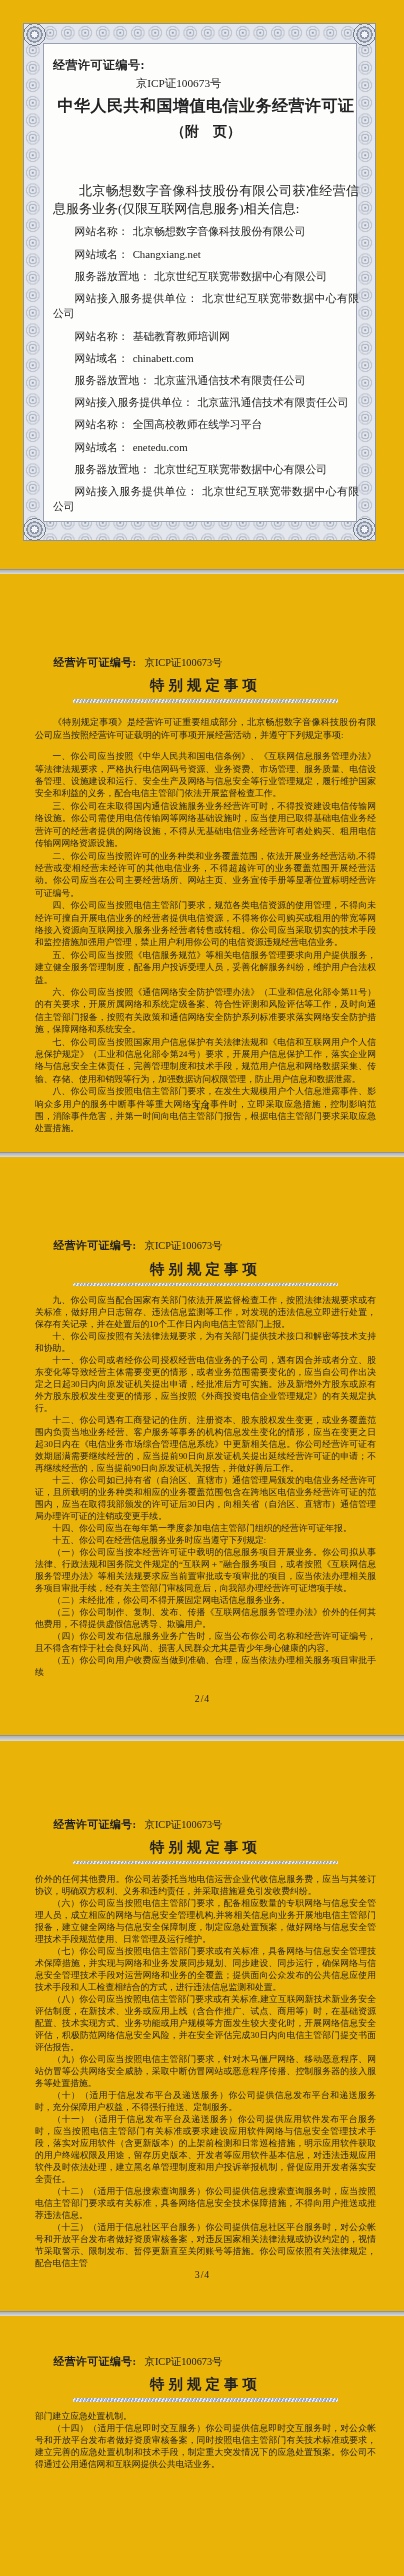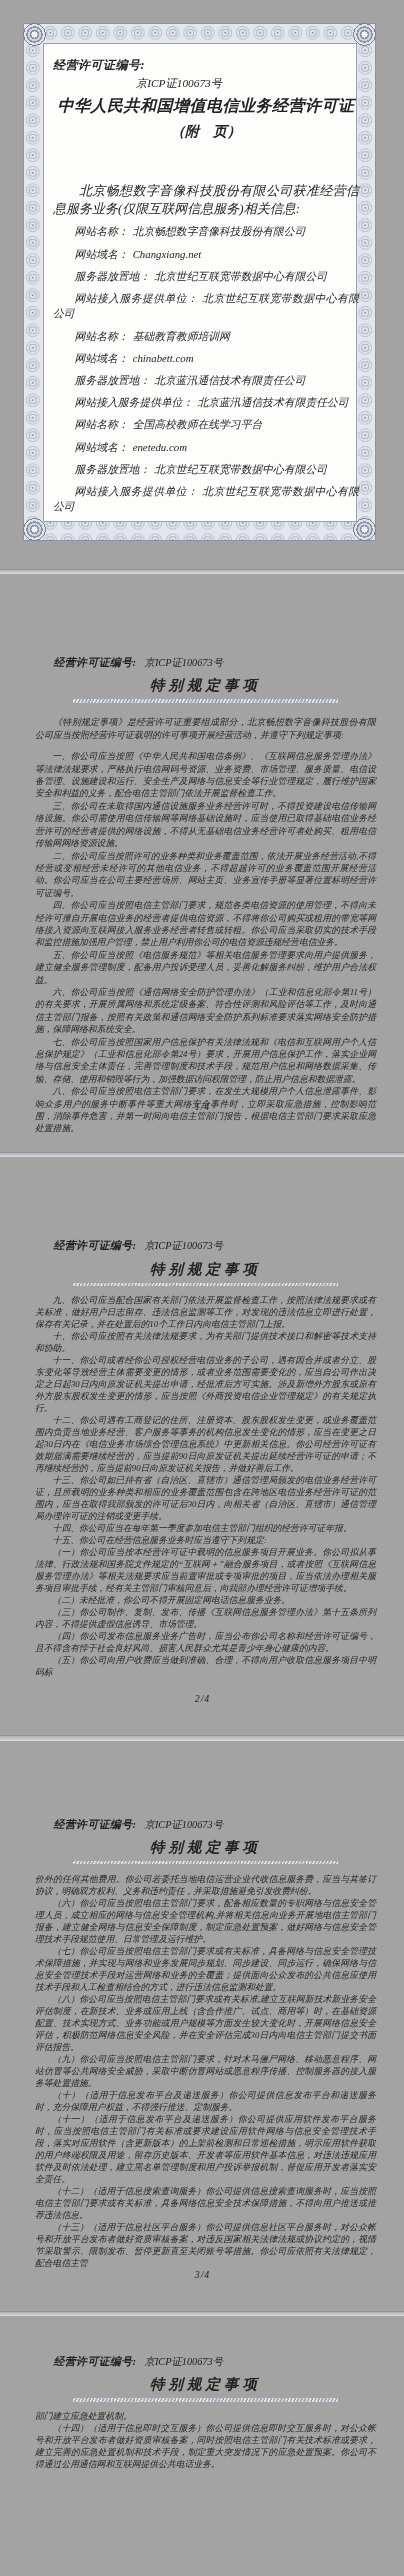--- a/index.html
+++ b/index.html
@@ -6,23 +6,22 @@
   body{
     width:405px;
     background:#c9ccd0;
     font-family:"Liberation Serif","DejaVu Serif",serif;
     color:#222;
     -webkit-font-smoothing:antialiased;
   }
   .page{
     position:relative;
     width:405px;
-    background:#a3a3a3;
+    background:#eab308;
     overflow:hidden;
-    font-style:italic;
   }
   .p1{height:569px;}
   .p2{height:578px;}
   .p3{height:578px;}
   .p4{height:570px;}
   .p5{height:557px;}
   .sep{
     height:5.2px;
     background:linear-gradient(#aeb1b5,#d9dbdd);
     border-top:0.5px solid #8f9296;
@@ -187,23 +186,23 @@
     <div class="sp-body">
       <p class="para">九、你公司应当配合国家有关部门依法开展监督检查工作，按照法律法规要求或有关标准，做好用户日志留存、违法信息监测等工作，对发现的违法信息立即进行处置，保存有关记录，并在处置后的10个工作日内向电信主管部门上报。</p>
       <p class="para">十、你公司应按照有关法律法规要求，为有关部门提供技术接口和解密等技术支持和协助。</p>
       <p class="para">十一、你公司或者经你公司授权经营电信业务的子公司，遇有因合并或者分立、股东变化等导致经营主体需要变更的情形，或者业务范围需要变化的，应当自公司作出决定之日起30日内向原发证机关提出申请，经批准后方可实施。涉及新增外方股东或原有外方股东股权发生变更的情形，应当按照《外商投资电信企业管理规定》的有关规定执行。</p>
       <p class="para">十二、你公司遇有工商登记的住所、注册资本、股东股权发生变更，或业务覆盖范围内负责当地业务经营、客户服务等事务的机构信息发生变化的情形，应当在变更之日起30日内在《电信业务市场综合管理信息系统》中更新相关信息。你公司经营许可证有效期届满需要继续经营的，应当提前90日向原发证机关提出延续经营许可证的申请；不再继续经营的，应当提前90日向原发证机关报告，并做好善后工作。</p>
       <p class="para">十三、你公司如已持有省（自治区、直辖市）通信管理局颁发的电信业务经营许可证，且所载明的业务种类和相应的业务覆盖范围包含在跨地区电信业务经营许可证的范围内，应当在取得我部颁发的许可证后30日内，向相关省（自治区、直辖市）通信管理局办理许可证的注销或变更手续。</p>
       <p class="para">十四、你公司应当在每年第一季度参加电信主管部门组织的经营许可证年报。</p>
       <p class="para">十五、你公司在经营信息服务业务时应当遵守下列规定:</p>
       <p class="para">（一）你公司应当按本经营许可证中载明的信息服务项目开展业务。你公司拟从事法律、行政法规和国务院文件规定的“互联网＋”融合服务项目，或者按照《互联网信息服务管理办法》等相关法规要求应当前置审批或专项审批的项目，应当依法办理相关服务项目审批手续，经有关主管部门审核同意后，向我部办理经营许可证增项手续。</p>
       <p class="para">（二）未经批准，你公司不得开展固定网电话信息服务业务。</p>
-      <p class="para">（三）你公司制作、复制、发布、传播《互联网信息服务管理办法》第十五条所列内容，不得提供虚假信息诱导、市场管理。</p>
+      <p class="para">（三）你公司制作、复制、发布、传播《互联网信息服务管理办法》价外的任何其他费用，不得提供虚假信息诱导、欺骗用户。</p>
       <p class="para">（四）你公司发布信息服务业务广告时，应当公布你公司名称和经营许可证编号，且不得含有悖于社会良好风尚、损害人民群众尤其是青少年身心健康的内容。</p>
-      <p class="para">（五）你公司向用户收费应当做到准确、合理，不得向用户收取信息服务项目中明码标</p>
+      <p class="para">（五）你公司向用户收费应当做到准确、合理，应当依法办理相关服务项目审批手续</p>
     </div>
   </div>
   <div class="page-no">2/4</div>
 </div>
 
 <div class="sep"></div>
 
 <div class="page p4">
   <div class="sp-content">
     <div class="sp-head">

